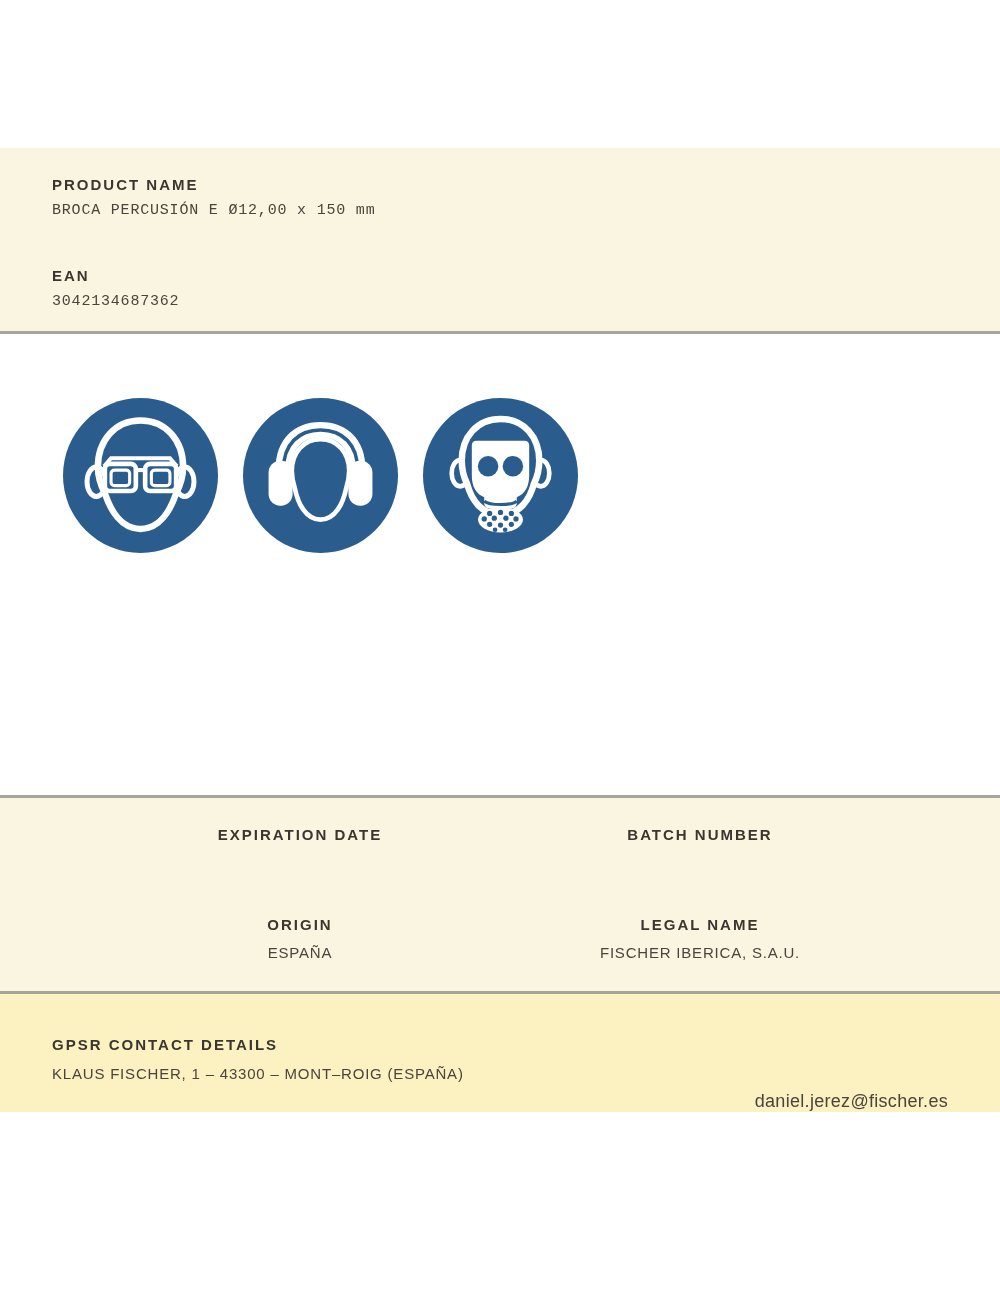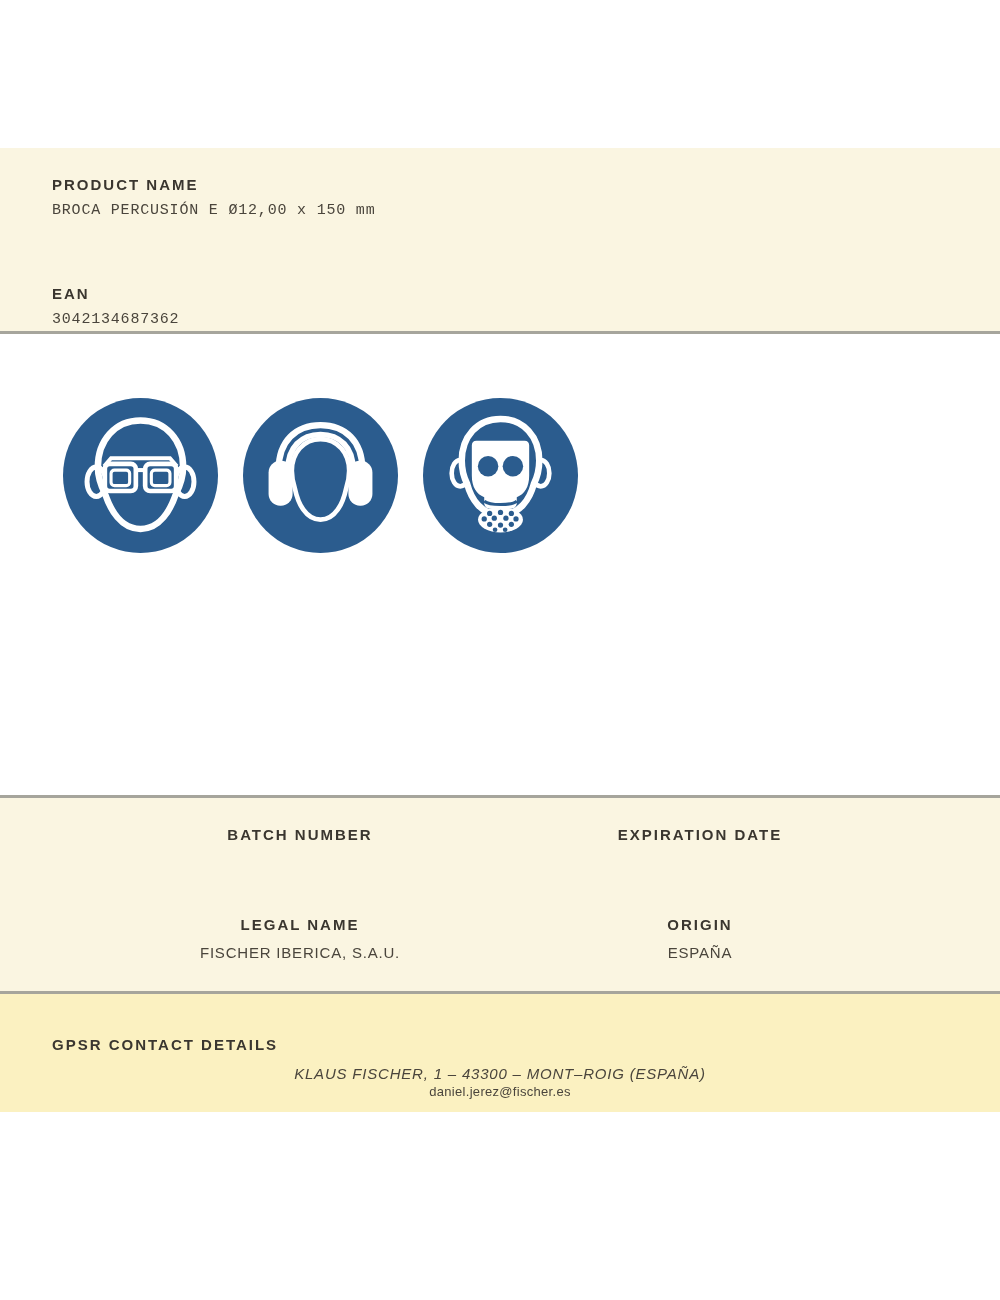--- a/index.html
+++ b/index.html
@@ -27,21 +27,21 @@
     font-size:15px;line-height:18px;
     letter-spacing:0.8px;color:var(--value-text);
   }
   .section-product{
     margin-top:148px;height:186px;box-sizing:border-box;
     background:var(--section-cream);
     border-bottom:3px solid var(--divider-gray);
     padding:28px 52px 0;
   }
   .section-product .value{margin-top:8px;font-family:Liberation Mono, monospace;}
-  .section-product .label-ean{margin-top:65px;}
+  .section-product .label-ean{margin-top:47px;}
   .icons-row{
     margin-top:64px;padding-left:63px;
     display:flex;gap:25px;
   }
   .icon-circle{width:155px;height:155px;display:block;}
   .section-batch{
     margin-top:242px;height:199px;box-sizing:border-box;
     background:var(--section-cream);
     border-top:3px solid var(--divider-gray);
     border-bottom:3px solid var(--divider-gray);
@@ -49,24 +49,24 @@
     display:flex;
   }
   .batch-col{flex:1;text-align:center;}
   .batch-col .row2{margin-top:72px;}
   .batch-col .value{margin-top:10px;}
   .section-gpsr{
     height:118px;box-sizing:border-box;
     background:var(--section-yellow);
     padding:42px 52px 0;
   }
-  .gpsr-address{margin-top:11px;text-align:center;font-style:italic;}
+  .gpsr-address{margin-top:11px;text-align:left;}
   .gpsr-email{
-    text-align:center;
-    font-size:13px;line-height:17px;letter-spacing:0.3px;
+    margin-top:10px;text-align:right;
+    font-size:18px;line-height:17px;letter-spacing:0.3px;
     color:var(--value-text);
   }
 </style>
 </head>
 <body>
 
 <div class="section-product">
   <div class="label">PRODUCT NAME</div>
   <div class="value">BROCA PERCUSIÓN E Ø12,00 x 150 mm</div>
   <div class="label label-ean">EAN</div>
@@ -119,28 +119,28 @@
         <circle cx="50" cy="82" r="1.7"></circle>
         <circle cx="57" cy="81.5" r="1.7"></circle>
       <circle cx="46.5" cy="85" r="1.5"></circle>
         <circle cx="53" cy="85" r="1.5"></circle>
     </g>
   </svg>
 </div>
 
 <div class="section-batch">
   <div class="batch-col">
+    <div class="label">EXPIRATION DATE</div>
+    <div class="label row2">ORIGIN</div>
+    <div class="value">ESPAÑA</div>
+  </div>
+  <div class="batch-col">
     <div class="label">BATCH NUMBER</div>
     <div class="label row2">LEGAL NAME</div>
     <div class="value">FISCHER IBERICA, S.A.U.</div>
-  </div>
-  <div class="batch-col">
-    <div class="label">EXPIRATION DATE</div>
-    <div class="label row2">ORIGIN</div>
-    <div class="value">ESPAÑA</div>
   </div>
 </div>
 
 <div class="section-gpsr">
   <div class="label">GPSR CONTACT DETAILS</div>
   <div class="value gpsr-address">KLAUS FISCHER, 1 – 43300 – MONT–ROIG (ESPAÑA)</div>
   <div class="gpsr-email">daniel.jerez@fischer.es</div>
 </div>
 
 </body></html>

